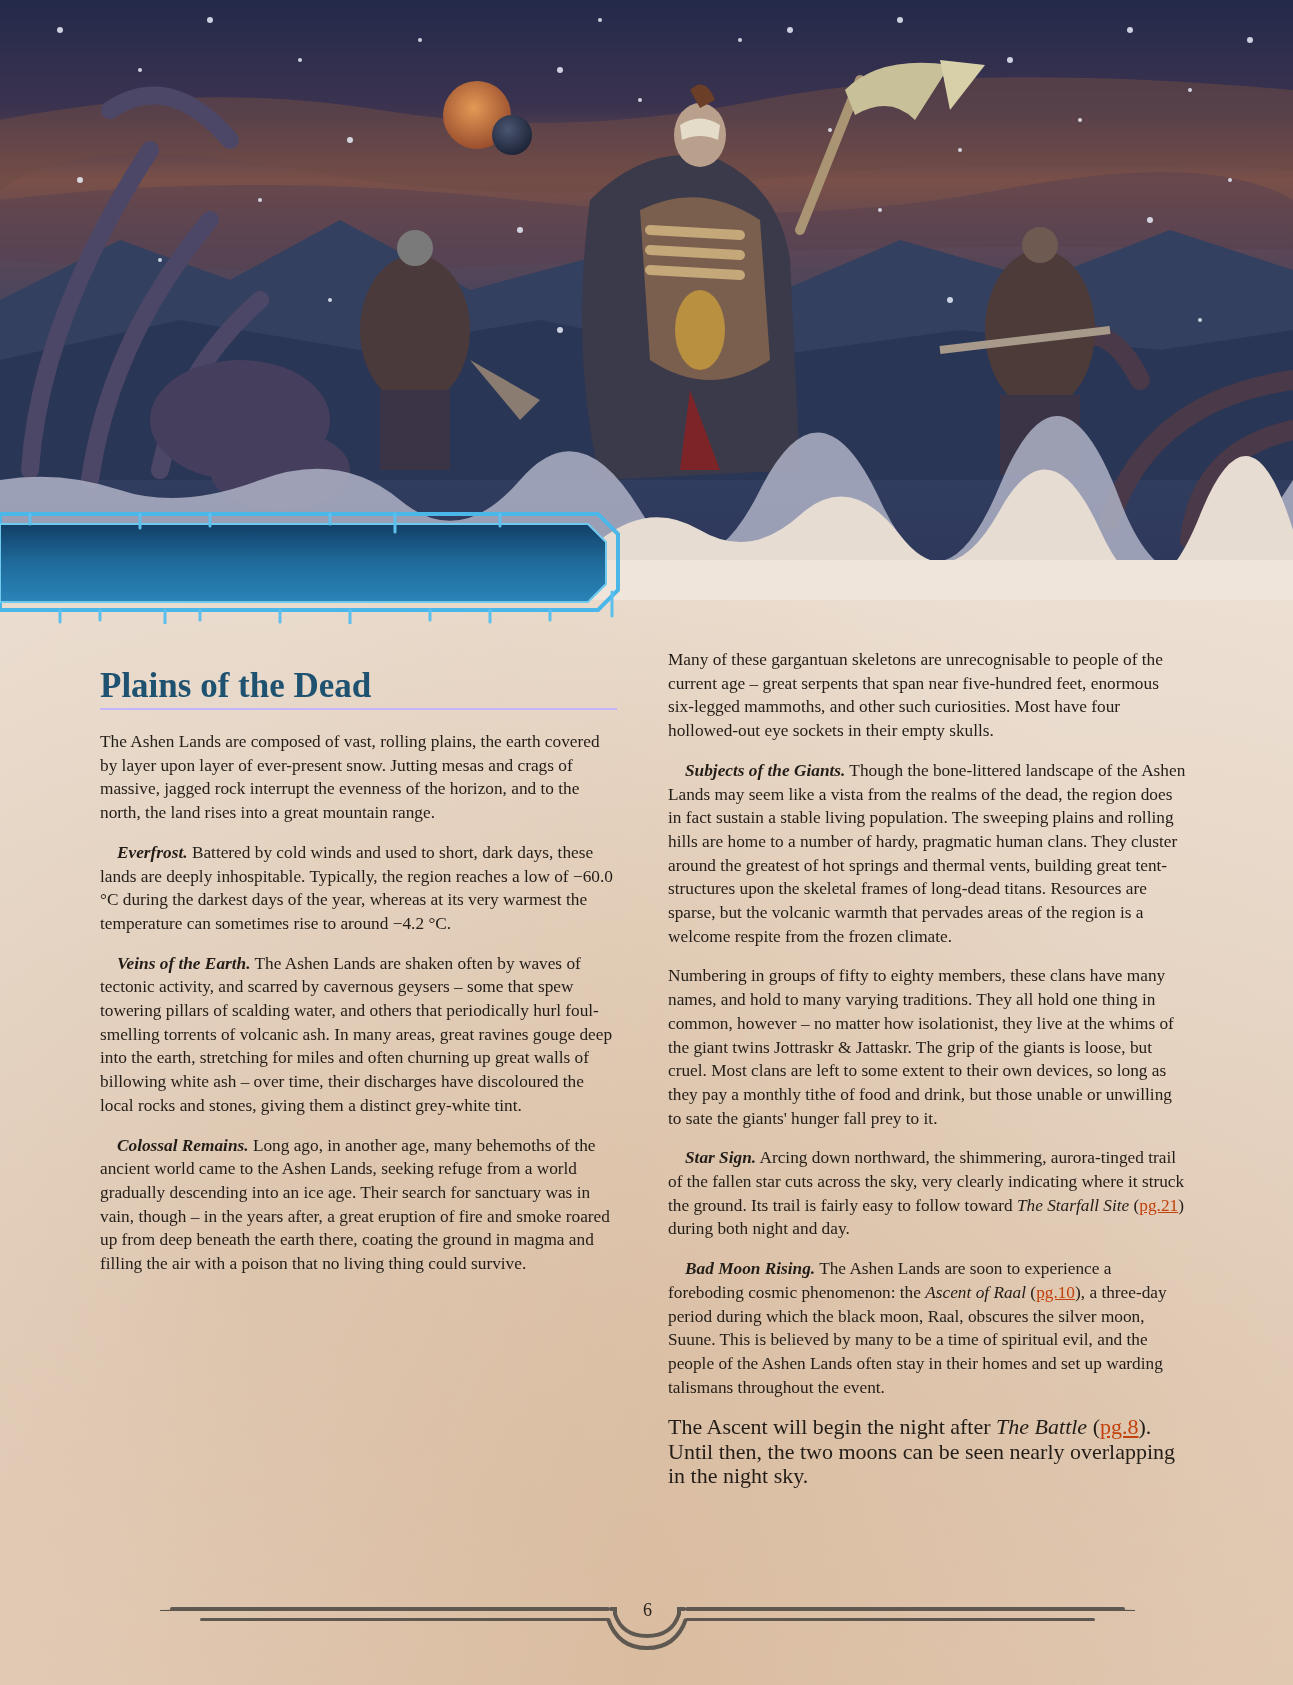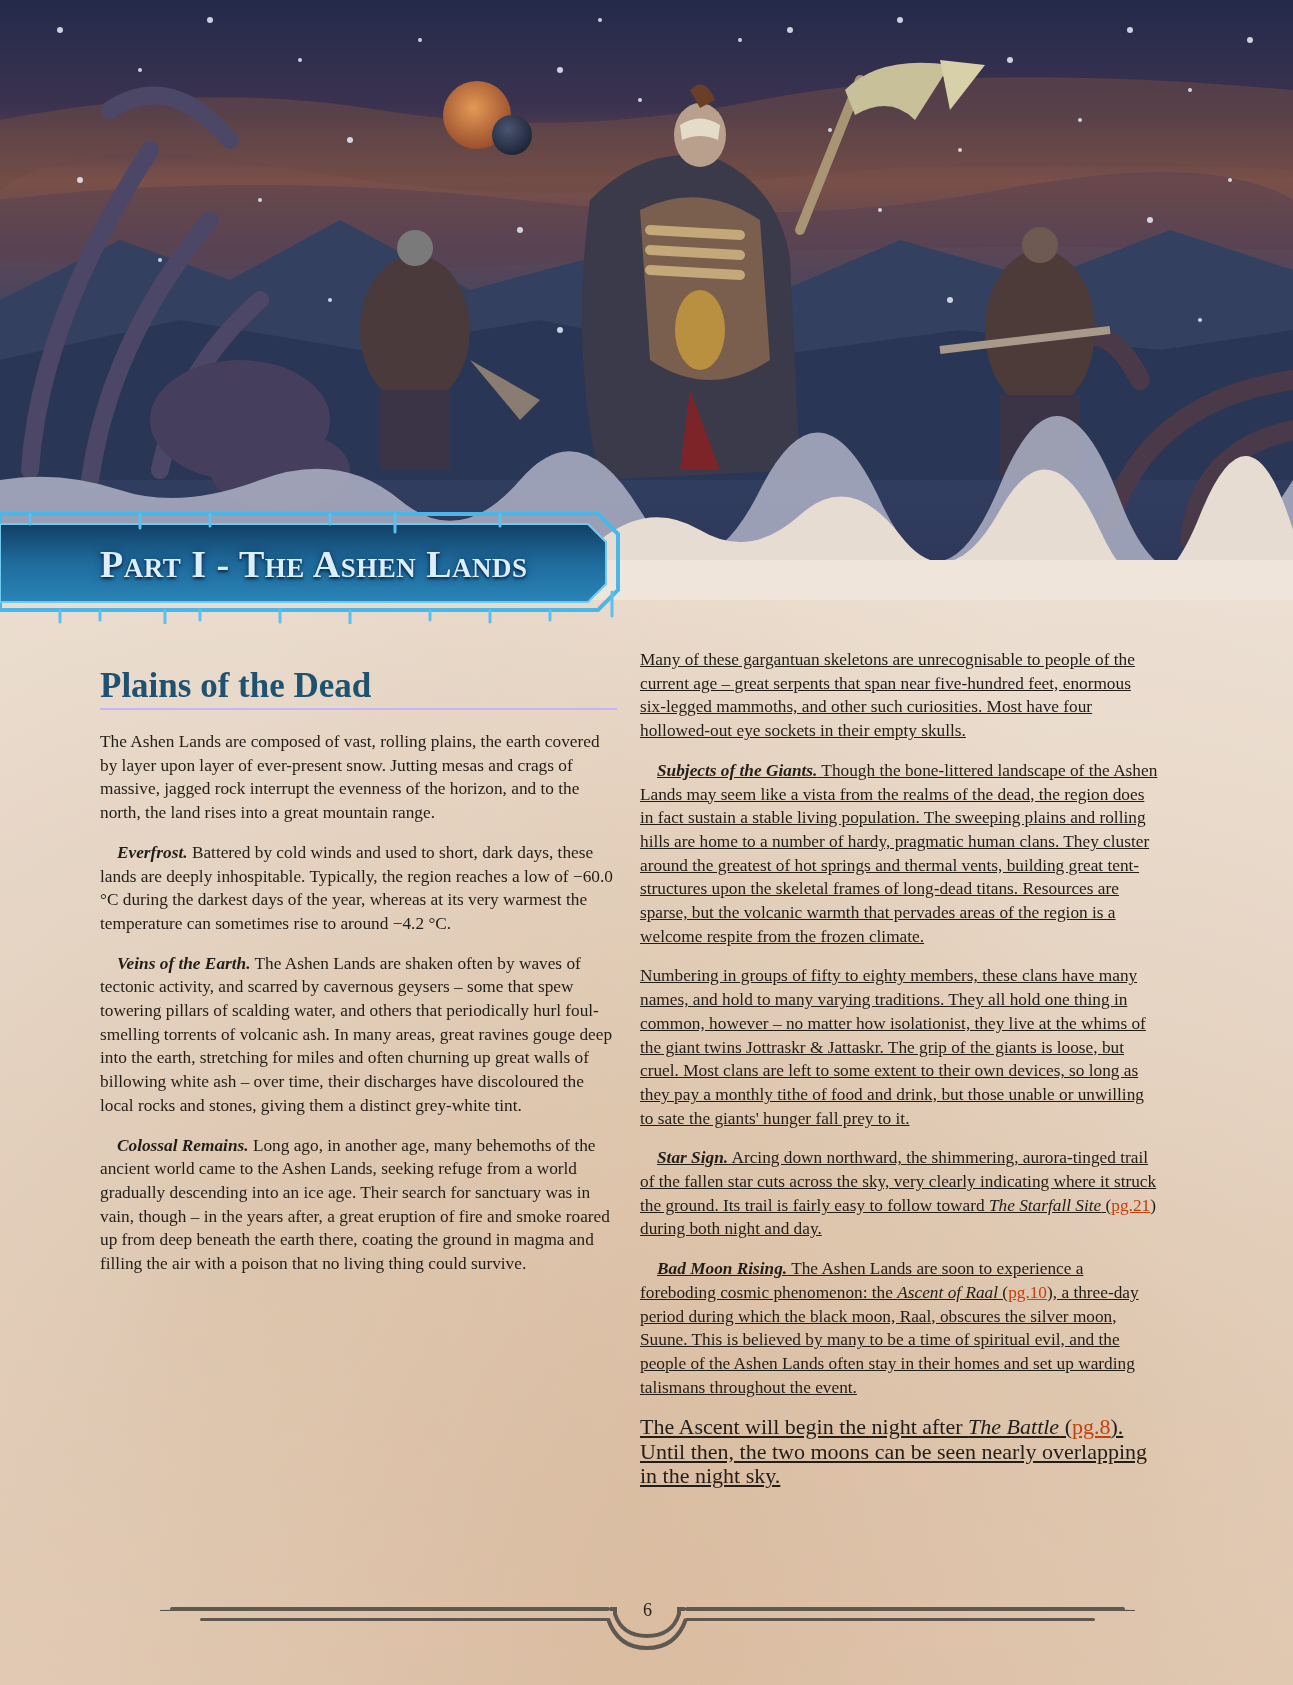--- a/index.html
+++ b/index.html
@@ -38,21 +38,21 @@
     text-shadow: 0 2px 3px rgba(0,20,50,0.8), 0 0 8px rgba(0,40,90,0.6);
     white-space: nowrap;
   }
 
   
   .col {
     position: absolute; top: 648px; width: 517px;
     font-size: 17.3px; line-height: 23.7px;
   }
   .col.left { left: 100px; }
-  .col.right { left: 640px; width: 520px; text-decoration: underline; }
+  .col.right { left: 668px; width: 520px; }
   .col p { margin-bottom: 16px; text-align: left; }
   .col p.indent { text-indent: 17px; }
   .col p b.lead { font-style: italic; font-weight: bold; }
   .col p i { font-style: italic; }
   .col a.link { color: #c2410c; text-decoration: underline; }
 
   h2.section {
     font-family: "Liberation Serif", serif;
     font-weight: bold;
     color: #1f5271;
@@ -224,21 +224,20 @@
       <line x1="165" y1="98" x2="165" y2="112"></line>
         <line x1="200" y1="98" x2="200" y2="108"></line>
       <line x1="280" y1="98" x2="280" y2="110"></line>
         <line x1="350" y1="98" x2="350" y2="112"></line>
       <line x1="430" y1="98" x2="430" y2="108"></line>
         <line x1="490" y1="98" x2="490" y2="110"></line>
       <line x1="550" y1="98" x2="550" y2="108"></line>
         <line x1="612" y1="80" x2="612" y2="104"></line>
     </g>
   </svg>
-  <div class="banner-title">Part I - The Ashen Lands</div>
 </div>
 
 <div class="col left">
 
   <h2 class="section">Plains of the Dead</h2>
 
   <p>The Ashen Lands are composed of vast, rolling plains, the earth covered by layer upon layer of ever-present snow. Jutting mesas and crags of massive, jagged rock interrupt the evenness of the horizon, and to the north, the land rises into a great mountain range.</p>
 
   <p class="indent">
     <b class="lead">Everfrost.</b><span> Battered by cold winds and used to short, dark days, these lands are deeply inhospitable. Typically, the region reaches a low of −60.0 °C during the darkest days of the year, whereas at its very warmest the temperature can sometimes rise to around −4.2 °C.</span>

